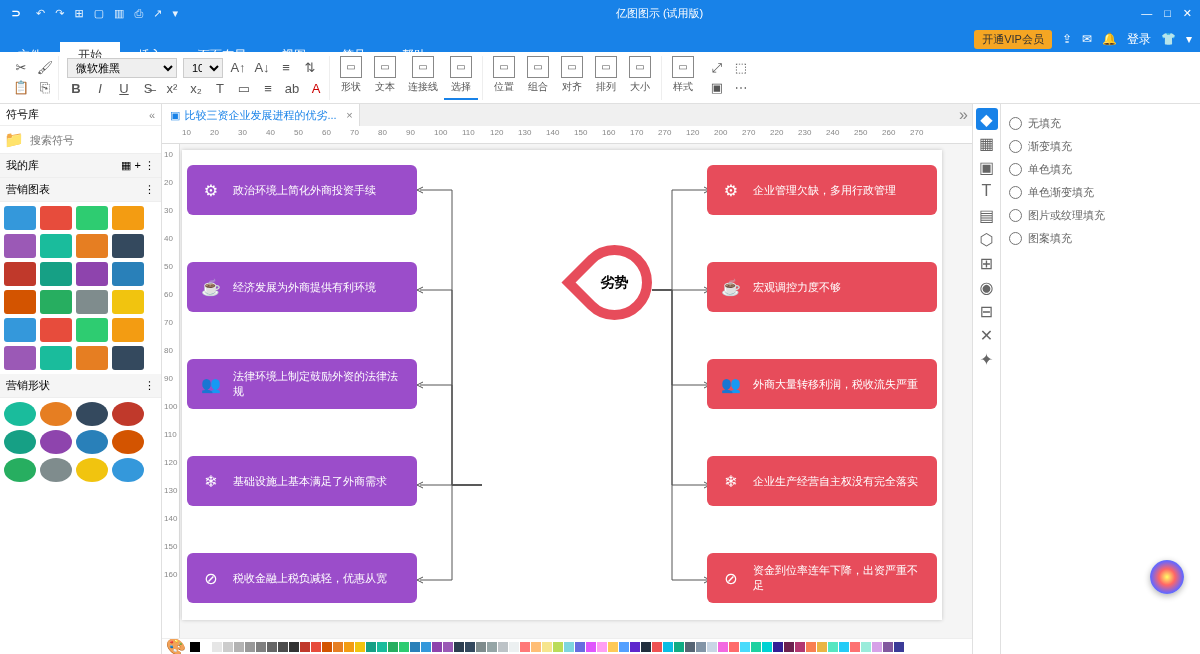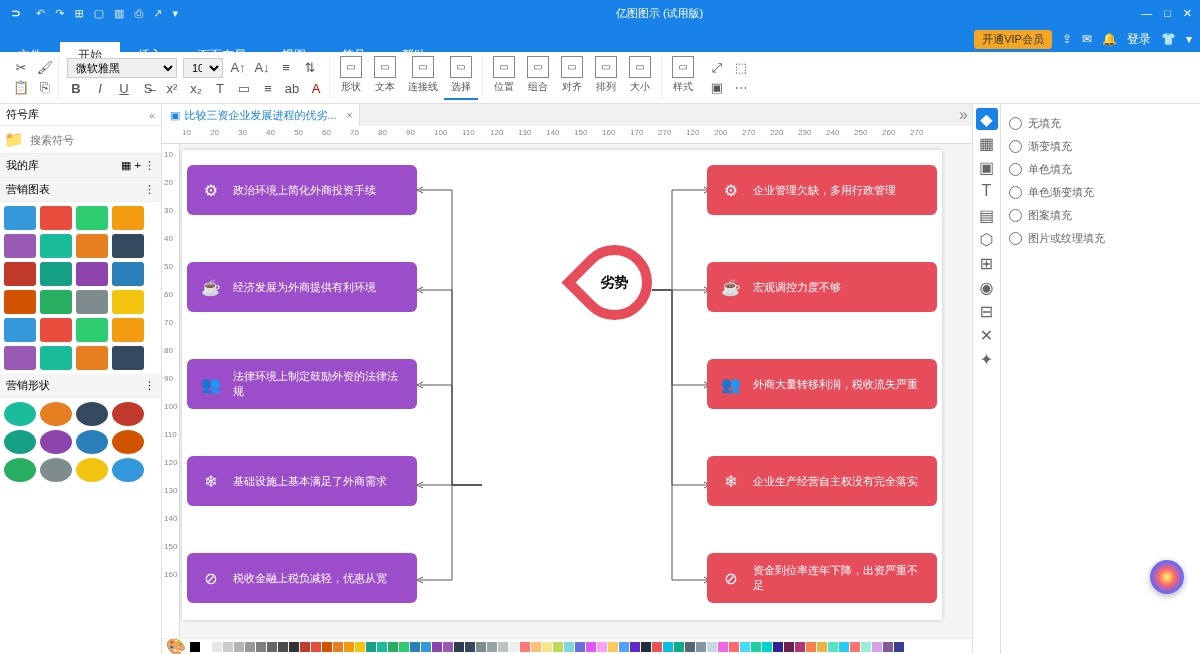--- a/index.html
+++ b/index.html
@@ -495,23 +495,23 @@
         <label class="ropt">
           <input type="radio" name="fill" style="">
           <span>单色填充</span>
         </label>
         <label class="ropt">
           <input type="radio" name="fill" style="">
           <span>单色渐变填充</span>
         </label>
         <label class="ropt">
           <input type="radio" name="fill" style="">
-          <span>图案填充</span>
+          <span>图片或纹理填充</span>
         </label>
         <label class="ropt">
           <input type="radio" name="fill" style="">
-          <span>图片或纹理填充</span>
+          <span>图案填充</span>
         </label>
       </div>
   </div>
 </div>
 
 <div class="fab"></div>
 
 </body></html>

